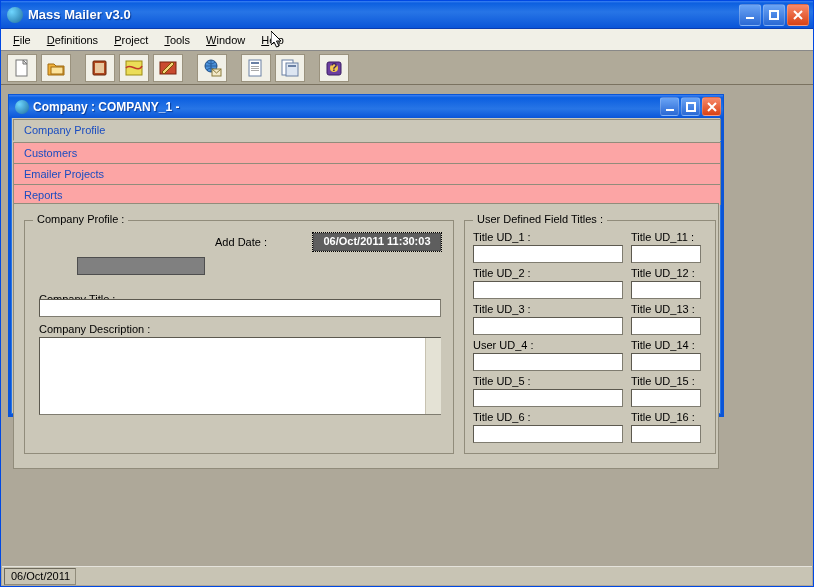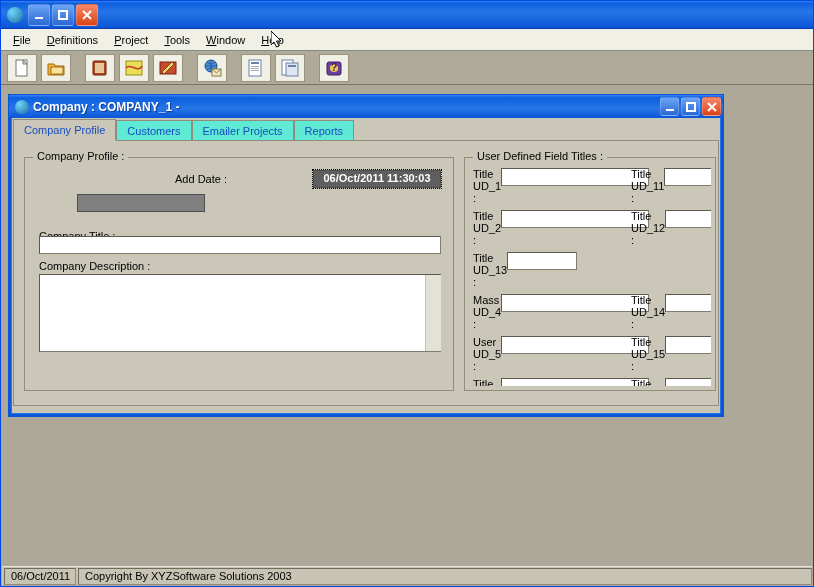--- a/index.html
+++ b/index.html
@@ -68,28 +68,28 @@
   .childtitle {
     height: 23px; margin: -2px;
     background: linear-gradient(to bottom, #3A80F3 0%, #0C5FE0 12%, #2775E6 60%, #0A55D8 100%);
     display: flex; align-items: center; color: white; padding: 0 2px 0 6px;
   }
   .childtitle .appicon { width: 14px; height: 14px; margin-right: 4px; background: radial-gradient(circle at 30% 30%, #6fd6ff, #1e6d9c); border-radius: 50%; }
   .childtitle .title { flex: 1; font-weight: bold; font-size: 12px; text-shadow: 1px 1px 1px #083a96;}
   .childtitle .winbtn { width: 19px; height: 19px; }
 
   
-  .tabs { margin-top: 2px; display: flex; padding-left: 2px; position: relative; top: 1px; }
+  .tabs { margin-top: 2px; display: flex; padding-left: 2px; position: relative; top: 1px; flex-direction: column; }
   .tab {
     padding: 4px 10px; background: #CBC7B8; color: #1A4CC0;
     border: 1px solid #918C7B; border-bottom: none; margin-right: 0px;
     position: relative;
   }
   .tab.active { background: #CBC7B8; border-bottom: 1px solid #CBC7B8; z-index: 2; top: 0px; }
-  .tab:not(.active){ top: 1px; background:#5eead4;}
+  .tab:not(.active){ top: 1px; background:#fca5a5;}
   .tabpane {
     border: 1px solid #918C7B; height: 266px; background: #CBC7B8; margin: 0 2px 2px 2px;
     position: relative; overflow: hidden;
   }
 
   
   .group {
     position: absolute; border: 1px solid #918C7B; 
   }
   .group > .glabel {
@@ -114,21 +114,21 @@
     position: absolute; background: white; border: 1px solid #7F7C70; border-top-color:#5c594f; border-left-color:#5c594f;
     resize: none; padding: 2px; font-family: Tahoma;
   }
   .ta-scroll {
     position:absolute; width:16px; background:#E4E2D5; border-left:1px solid #c7c2b1;
   }
 
   
   .g-right-inner { position: absolute; inset: 10px 4px 4px 8px; overflow: hidden; }
   .ud-row { display: flex; gap: 8px; margin-bottom: 4px; }
-  .ud-col { width: 150px; display: flex; flex-direction: row; }
+  .ud-col { width: 150px; display: flex; flex-direction: column; }
   .ud-col .lbl { margin-bottom: 2px; }
   .ud-col input {
     height: 18px; background: white; border: 1px solid #7F7C70;
     border-top-color:#5c594f; border-left-color:#5c594f; width: 150px;
   }
   .ud-col.right { width: 70px; }
   .ud-col.right input { width: 70px; }
 
   
   .statusbar {
@@ -147,20 +147,21 @@
     pointer-events: none;
   }
 </style>
 </head>
 <body>
 
 <div class="appwin">
 
   <div class="titlebar">
     <span class="appicon"></span>
+    <span class="title">Mass Mailer v3.0</span>
     <div class="winbtns">
       <div class="winbtn">
         <svg viewBox="0 0 12 12">
             <rect x="2" y="8" width="8" height="2" fill="white"></rect>
           </svg>
       </div>
       <div class="winbtn">
         <svg viewBox="0 0 12 12">
             <rect x="2" y="2" width="8" height="8" fill="none" stroke="white" stroke-width="2"></rect>
           </svg>
@@ -280,21 +281,21 @@
         <div class="tab">Customers</div>
         <div class="tab">Emailer Projects</div>
         <div class="tab">Reports</div>
       </div>
 
       <div class="tabpane">
 
         <div class="group g-left">
           <span class="glabel">Company Profile :</span>
 
-          <div class="row" style="top:12px;gap:40px;">
+          <div class="row" style="top:12px;">
             <span class="label-r">Add Date :</span>
             <span class="datebox sel">06/Oct/2011 11:30:03</span>
           </div>
           <div class="row" style="top:36px;">
             <span class="datebox"></span>
           </div>
 
           <span class="fld-label" style="left:14px; top:64px;margin-top:8px;">Company Title :</span>
           <input class="textin" style="left: 14px; top: 78px; width: 402px; height: 18px;" value="">
 
@@ -320,38 +321,42 @@
               <div class="ud-col">
                   <span class="lbl">Title UD_2 :</span>
                   <input style="">
                 </div>
               <div class="ud-col right">
                   <span class="lbl">Title UD_12 :</span>
                   <input style="">
                 </div>
             </div>
             <div class="ud-row">
+              <div class="ud-col">
+                  <span class="lbl">Title UD_3 :</span>
+                  <input style="">
+                </div>
               <div class="ud-col right">
                   <span class="lbl">Title UD_13 :</span>
                   <input style="">
                 </div>
             </div>
             <div class="ud-row">
               <div class="ud-col">
-                  <span class="lbl">Mass UD_4 :</span>
+                  <span class="lbl">User UD_4 :</span>
                   <input style="">
                 </div>
               <div class="ud-col right">
                   <span class="lbl">Title UD_14 :</span>
                   <input style="">
                 </div>
             </div>
             <div class="ud-row">
               <div class="ud-col">
-                  <span class="lbl">User UD_5 :</span>
+                  <span class="lbl">Title UD_5 :</span>
                   <input style="">
                 </div>
               <div class="ud-col right">
                   <span class="lbl">Title UD_15 :</span>
                   <input style="">
                 </div>
             </div>
             <div class="ud-row">
               <div class="ud-col">
                   <span class="lbl">Title UD_6 :</span>
@@ -365,20 +370,19 @@
           </div>
         </div>
 
       </div>
     </div>
 
   </div>
 
   <div class="statusbar">
     <div class="panel first">06/Oct/2011</div>
-    <div class="panel" style="flex:1;">Copyright By XYZSoftware Solutions 2003</div>
   </div>
 
   <svg class="cursor" viewBox="0 0 12 18">
       <path d="M0 0 L0 14 L3 11 L5.5 16 L8 15 L5.5 10 L10 10 Z" fill="white" stroke="black" stroke-width="1"></path>
     </svg>
 
 </div>
 
 </body></html>

